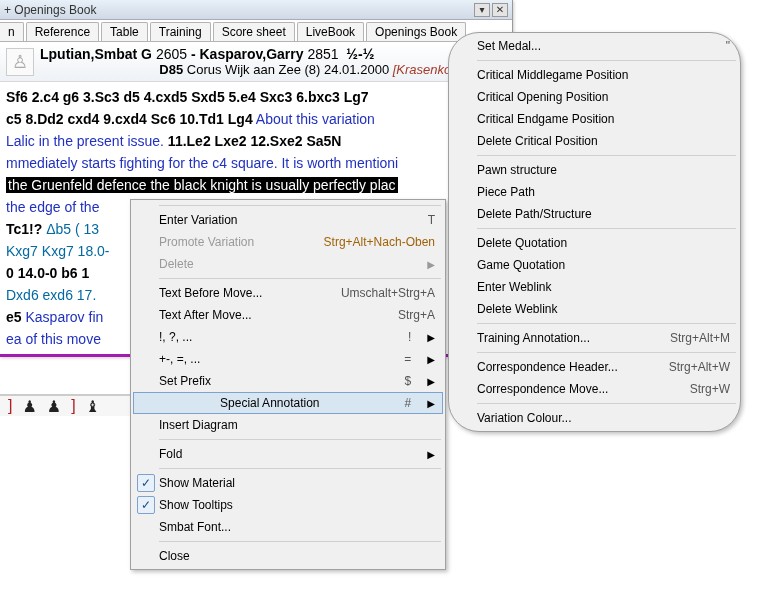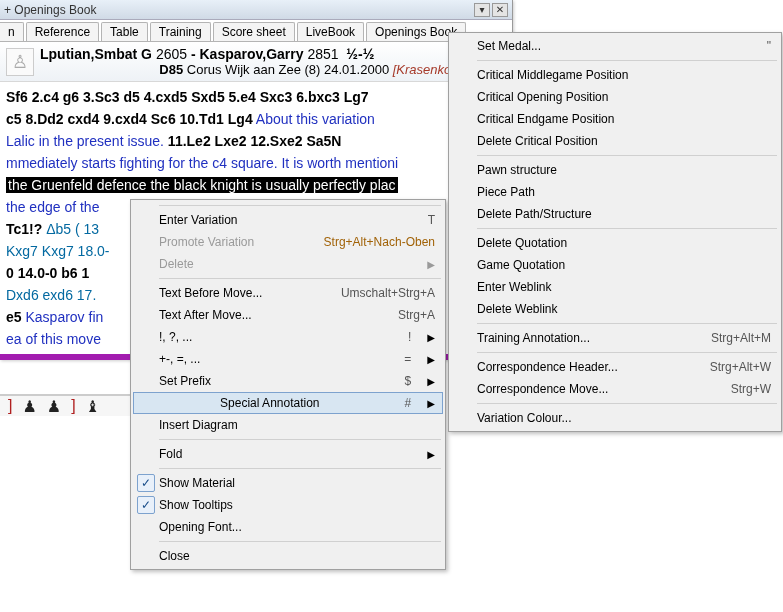--- a/index.html
+++ b/index.html
@@ -143,30 +143,31 @@
     border-radius: 2px;
   }
   .context-menu {
     left: 130px;
     top: 199px;
     width: 316px;
   }
   .submenu {
     left: 448px;
     top: 32px;
-    width: 334px;
+    width: 293px;
+    border-radius: 31px;
   }
   .notation-wrap {
     width: 446px;
     overflow: hidden;
   }
   .firstblock {
     width: 513px;
     border-right: 1px solid #999;
-    border-bottom: 6px solid #a21caf;
+    border-bottom: 3px solid #a21caf;
     box-shadow: 1px 1px 3px rgba(0,0,0,.2);
   }
 </style>
 </head>
 <body>
 
 <div class="firstblock">
 <div class="titlebar">
   <span>+ Openings Book</span>
   <span class="spacer"></span>
@@ -284,21 +285,21 @@
     <div class="menu-sep"></div>
     <div class="menu-item">
       <span class="menu-check">✓</span>
       <span class="label">Show Material</span>
     </div>
     <div class="menu-item">
       <span class="menu-check">✓</span>
       <span class="label">Show Tooltips</span>
     </div>
     <div class="menu-item">
-      <span class="label">Opening Font...</span>
+      <span class="label">Smbat Font...</span>
     </div>
     <div class="menu-sep"></div>
     <div class="menu-item">
       <span class="label">Close</span>
     </div>
   </div>
 <div class="submenu" id="menu2">
     <div class="menu-item">
       <span class="label">Set Medal...</span>
       <span class="shortcut">"</span>

